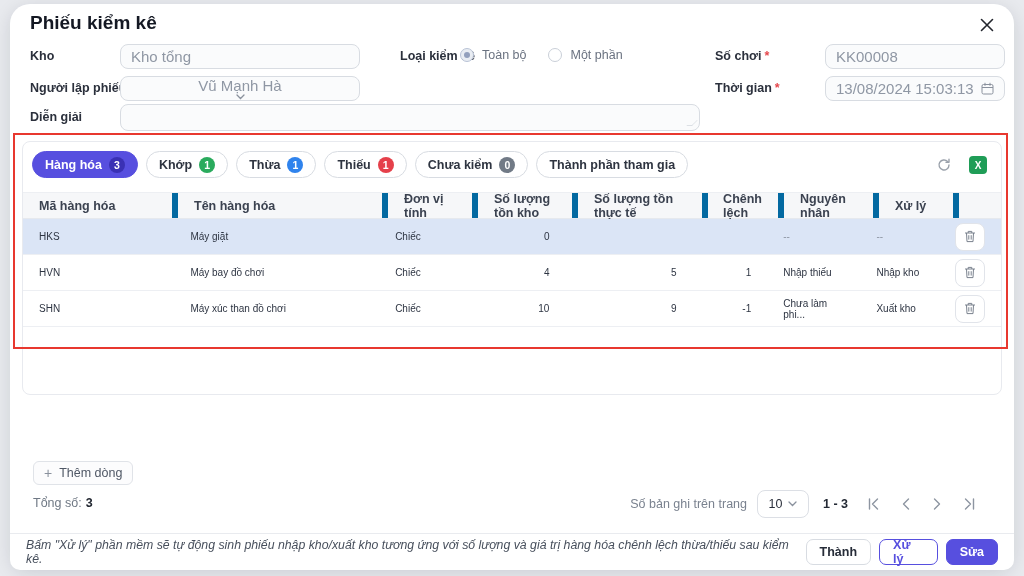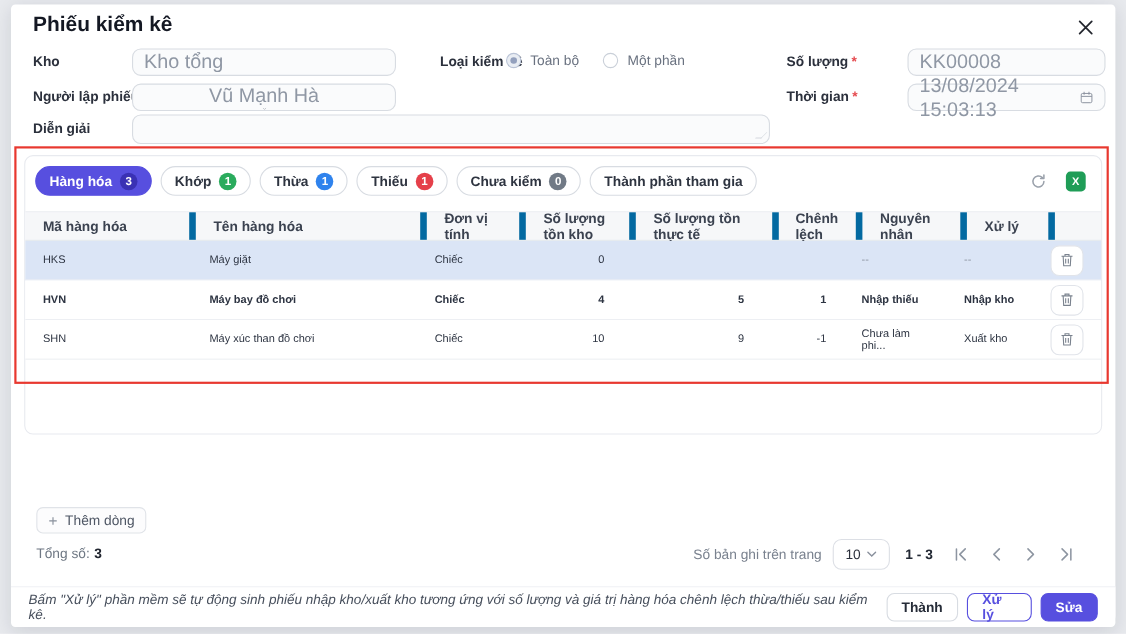--- a/index.html
+++ b/index.html
@@ -1,28 +1,28 @@
 <!DOCTYPE html>
 <html><head>
 <meta charset="utf-8">
 <style>
   html,body{margin:0;padding:0;width:1024px;height:576px;overflow:hidden;
     background:#e8eaee;font-family:"Liberation Sans","DejaVu Sans",sans-serif;
     -webkit-font-smoothing:antialiased;}
   .modal{position:absolute;left:10px;top:4px;width:1004px;height:566px;
-    background:#fff;border-radius:4px;box-shadow:0 4px 18px rgba(20,24,40,.12);}
+    background:#fff;border-radius:20px;box-shadow:0 4px 18px rgba(20,24,40,.12);}
   .title{position:absolute;left:20px;top:8px;font-size:19px;font-weight:700;color:#141823;}
   .close-btn{position:absolute;right:16px;top:10px;width:22px;height:22px;display:flex;
     align-items:center;justify-content:center;cursor:pointer;}
   
   .flabel{position:absolute;font-size:12.5px;font-weight:600;color:#2b303c;line-height:25px;}
   .star{color:#e5484d;margin-left:3px;}
   .field{position:absolute;height:25px;background:#fafbfc;border:1px solid #d8dce2;
     border-radius:8px;display:flex;align-items:center;padding:0 10px;box-sizing:border-box;
-    font-size:18px;color:#8f97a4;}
+    font-size:15px;color:#8f97a4;}
   .f-kho{left:110px;top:40px;width:240px;}
   .f-sophieu{left:815px;top:40px;width:180px;}
   .f-nguoi{left:110px;top:72px;width:240px;justify-content:space-between;flex-direction:column;}
   .f-thoigian{left:815px;top:72px;width:180px;justify-content:space-between;}
   .f-diengiai{left:110px;top:100px;width:580px;height:27px;position:absolute;}
   .f-diengiai::after{content:"";position:absolute;right:3px;bottom:3px;width:7px;height:7px;
     border-right:1.5px solid #c9ced6;border-bottom:1.5px solid #c9ced6;transform:skew(-45deg) scale(.7);opacity:.8;}
   .radio-group{position:absolute;left:450px;top:44px;display:flex;align-items:center;gap:22px;}
   .radio-opt{display:flex;align-items:center;gap:8px;font-size:12.5px;color:#6a7280;justify-content:space-between;}
   .radio{width:14px;height:14px;border-radius:50%;box-sizing:border-box;display:flex;
@@ -114,21 +114,21 @@
         </span>
       <span>Toàn bộ</span>
     </div>
     <div class="radio-opt">
       <span class="radio off"></span>
       <span>Một phần</span>
     </div>
   </div>
 
   <div class="flabel" style="left:705px;top:40px;">
-    <span>Số lượng</span><span class="star">*</span>
+    <span>Số chơi</span><span class="star">*</span>
   </div>
   <div class="field f-sophieu">
     <span>KK00008</span>
   </div>
 
   <div class="flabel" style="left:20px;top:72px;">Người lập phiếu</div>
   <div class="field f-nguoi">
     <span>Vũ Mạnh Hà</span>
     <svg width="9" height="6" viewBox="0 0 9 6">
         <path d="M1 1l3.5 3.5L8 1" stroke="#8a919d" fill="none" stroke-width="1.3" stroke-linecap="round"></path>
@@ -215,21 +215,21 @@
       <div class="td c8 muted">--</div>
       <div class="td c9">
           <div class="trash-btn">
         <svg width="12" height="13" viewBox="0 0 12 13">
               <path d="M1 3h10M4.2 3V1.4h3.6V3M2.5 3l.5 8.6h6L9.5 3M4.8 5.2v4.4M7.2 5.2v4.4" stroke="#7a828e" fill="none" stroke-width="1"></path>
             </svg>
       </div>
         </div>
     </div>
 
-    <div class="tr" style="top:113px;font-weight:bold;">
+    <div class="tr" style="top:113px;">
       <div class="td c1">HVN</div>
       <div class="td c2">Máy bay đồ chơi</div>
       <div class="td c3">Chiếc</div>
       <div class="td c4 num">4</div>
       <div class="td c5 num">5</div>
       <div class="td c6 num">1</div>
       <div class="td c7">Nhập thiếu</div>
       <div class="td c8">Nhập kho</div>
       <div class="td c9">
           <div class="trash-btn">

